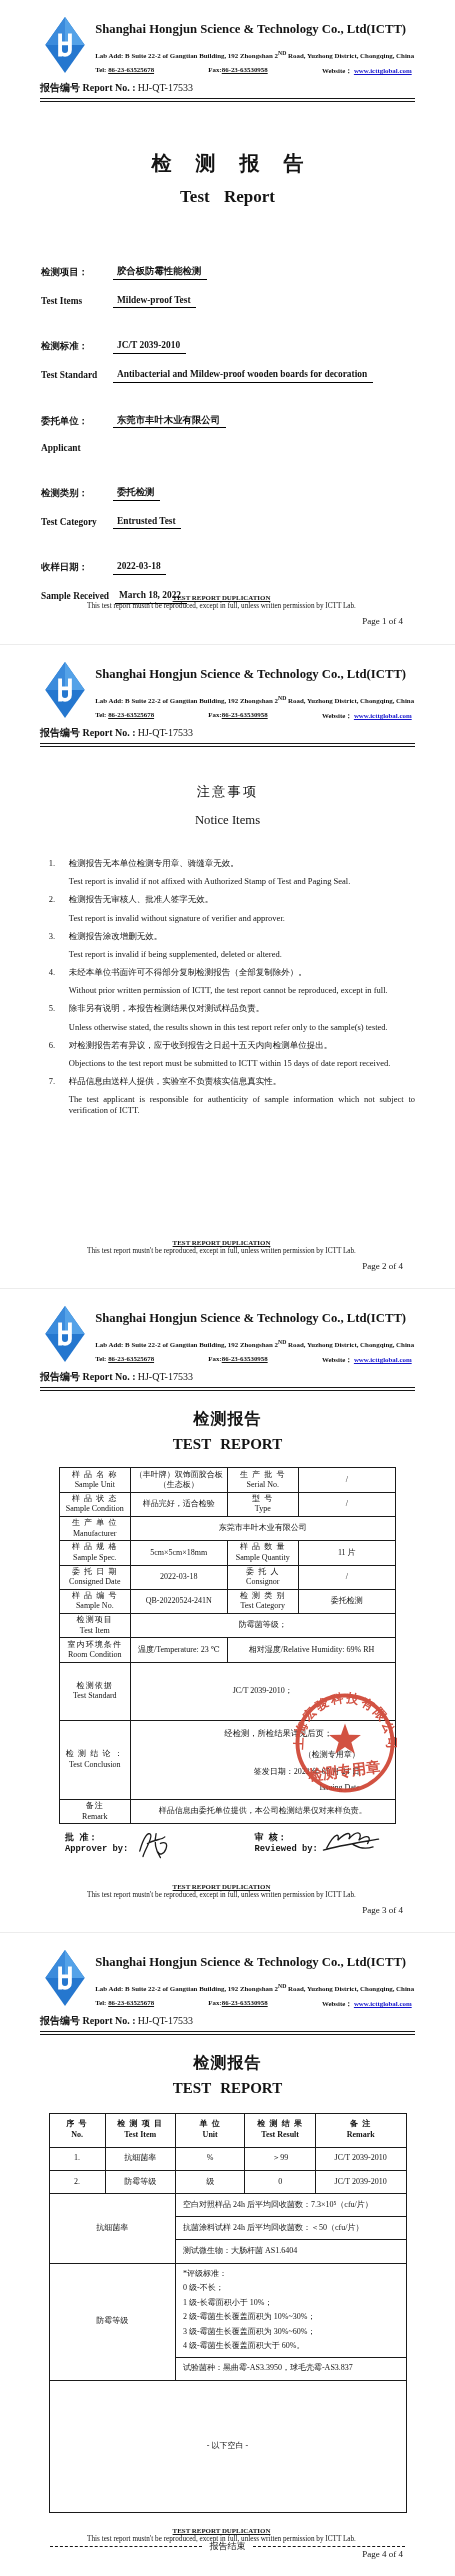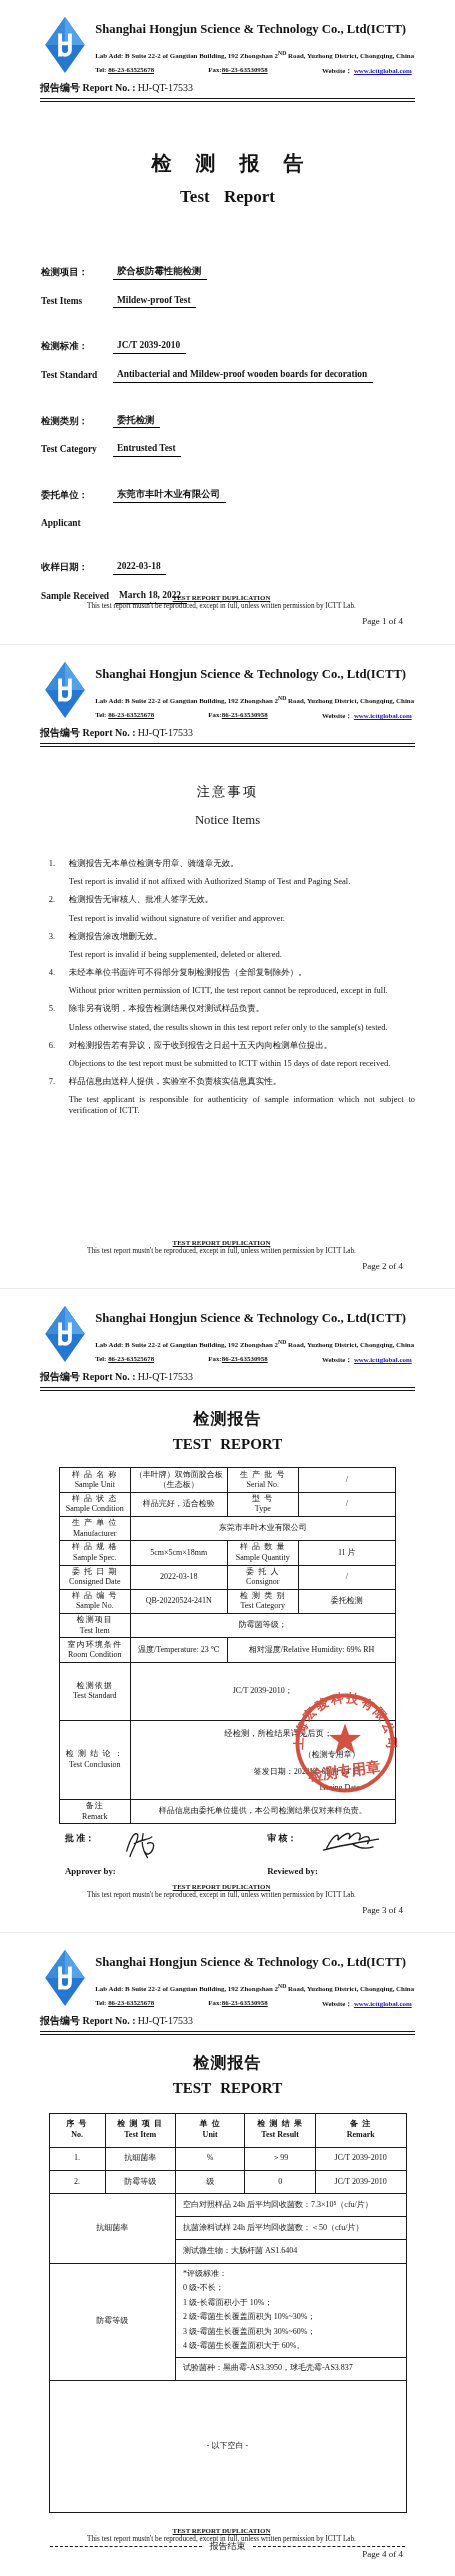--- a/index.html
+++ b/index.html
@@ -56,22 +56,22 @@
   .lblz{display:block;letter-spacing:1.1px;}
   .lble{display:block;}
   .r10 td{height:55px;}
   .r11 td{height:76px;}
   .concl{position:relative;text-align:left;}
   .concl-main{margin:5.5px 0 0 31px;font-size:8.3px;}
   .concl-stamp-lines{margin:7.7px 32px 0 0;text-align:right;line-height:2.05;font-size:8px;}
   .stamp{position:absolute;right:-2.2px;top:-30px;width:104px;height:104px;opacity:.92;pointer-events:none;}
   .sig-row{display:flex;justify-content:space-between;margin:10px 33px 0 25px;}
   .sig{display:flex;align-items:flex-start;}
-  .sig-labels{font-size:9px;font-weight:bold;line-height:1;}
-  .sig-labels .en{margin-top:24px;font-size:8.8px;}
+  .sig-labels{font-size:9px;font-weight:bold;line-height:1;font-family:Liberation Mono, monospace;}
+  .sig-labels .en{margin-top:2px;font-size:8.8px;}
   .sig-svg{margin:-7.7px 0 0 2.2px;}
 
   
   .res-table{width:358px;margin:15.4px auto 0;border-collapse:collapse;table-layout:fixed;font-size:8px;}
   .res-table td{border:0.8px solid #1a1a1a;text-align:center;vertical-align:middle;padding:1.1px 4.4px;line-height:1.35;}
   .res-table .hd td{font-weight:bold;height:31px;}
   .res-table .dr td{height:20px;}
   .res-table .dl{text-align:left;padding-left:7.2px;height:20px;}
   .res-table .rating{text-align:left;padding:3.3px 7.2px;white-space:pre-line;line-height:1.8;}
   .res-table .blankcell{height:129px;}
@@ -122,35 +122,35 @@
           <span class="flabel">检测标准：</span>
           <span class="fvalue">JC/T 2039-2010</span>
         </div>
       <div class="frow en">
           <span class="flabel">Test Standard</span>
           <span class="fvalue">Antibacterial and Mildew-proof wooden boards for decoration</span>
         </div>
     </div>
     <div class="fg">
       <div class="frow zh">
+          <span class="flabel">委托单位：</span>
+          <span class="fvalue">东莞市丰叶木业有限公司</span>
+        </div>
+      <div class="frow en">
+          <span class="flabel">Applicant</span>
+        </div>
+    </div>
+    <div class="fg">
+      <div class="frow zh">
           <span class="flabel">检测类别：</span>
           <span class="fvalue">委托检测</span>
         </div>
       <div class="frow en">
           <span class="flabel">Test Category</span>
           <span class="fvalue">Entrusted Test</span>
-        </div>
-    </div>
-    <div class="fg">
-      <div class="frow zh">
-          <span class="flabel">委托单位：</span>
-          <span class="fvalue">东莞市丰叶木业有限公司</span>
-        </div>
-      <div class="frow en">
-          <span class="flabel">Applicant</span>
         </div>
     </div>
     <div class="fg">
       <div class="frow zh">
           <span class="flabel">收样日期：</span>
           <span class="fvalue">2022-03-18</span>
         </div>
       <div class="frow en">
           <span class="flabel">Sample Received</span>
           <span class="fvalue">March 18, 2022</span>

